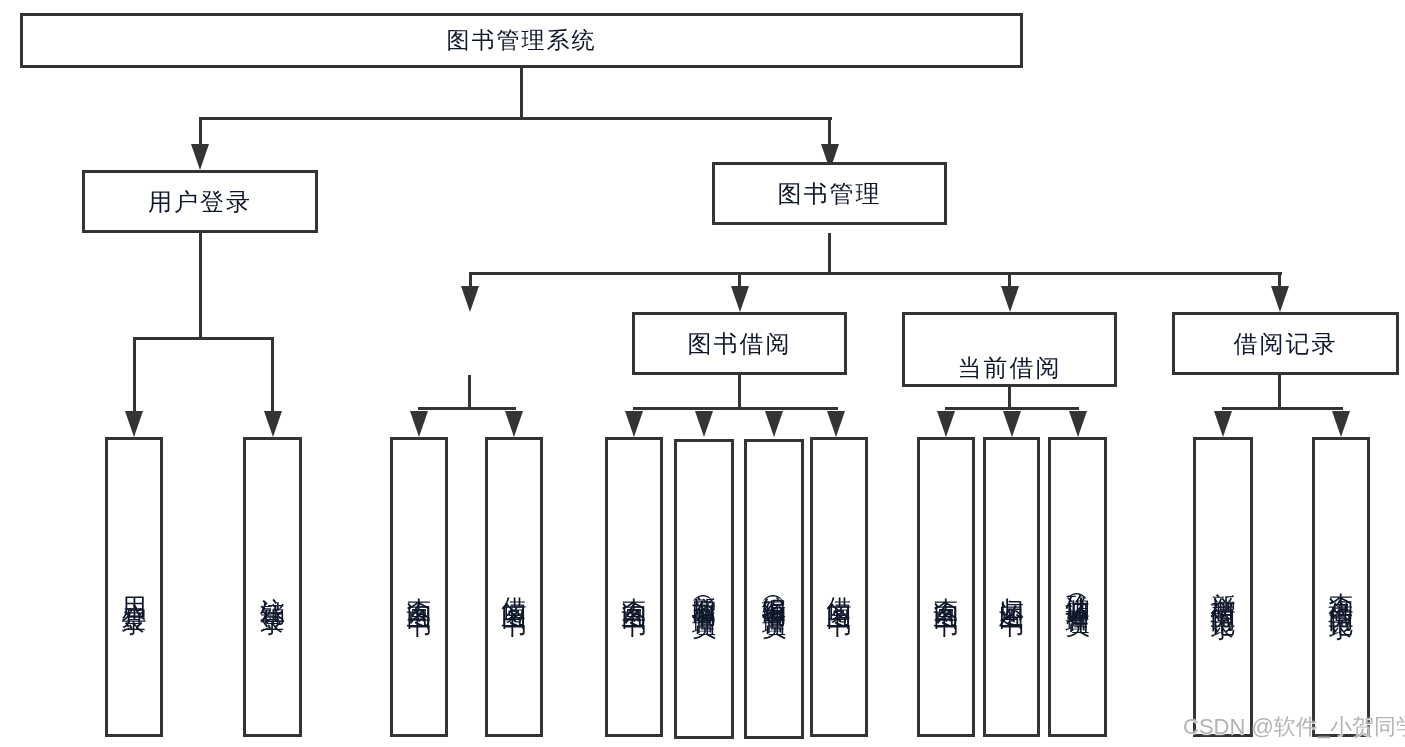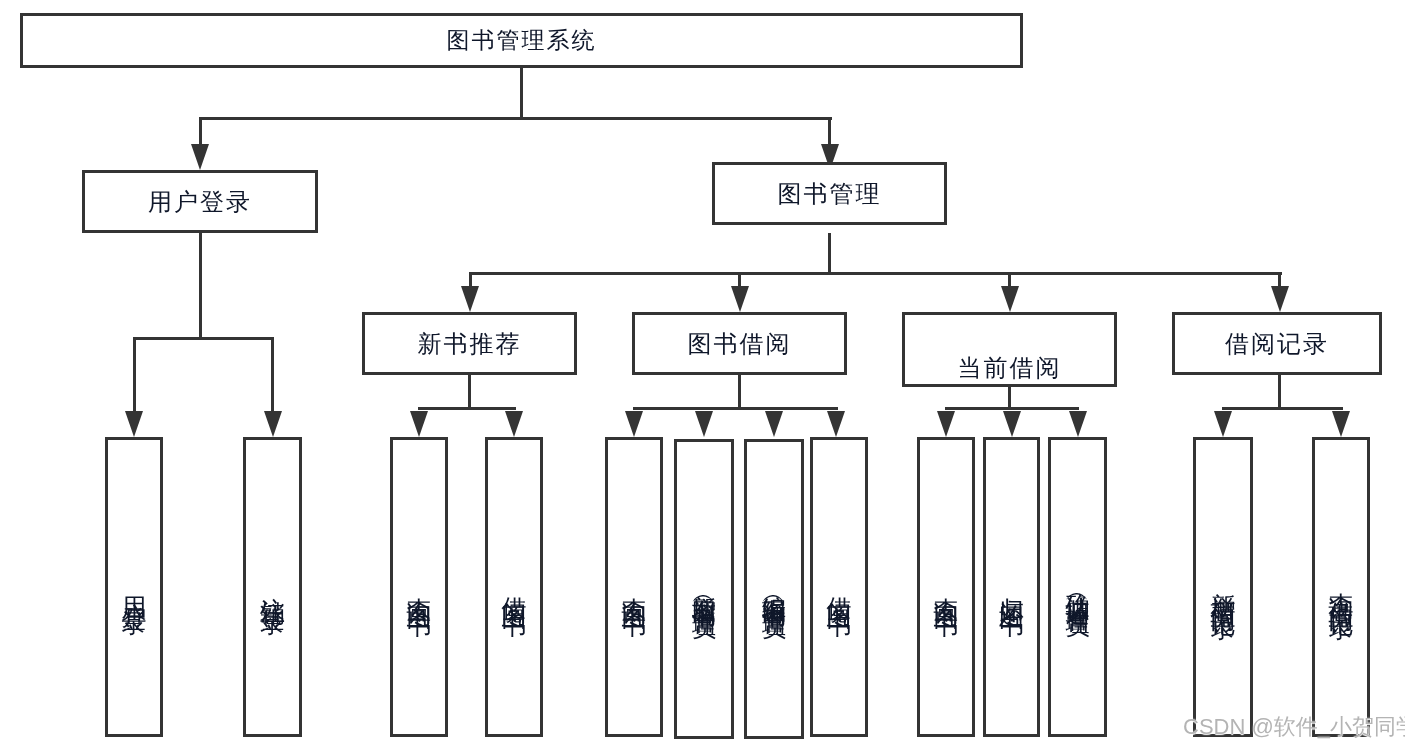--- a/index.html
+++ b/index.html
@@ -87,30 +87,27 @@
     <span>图书管理系统</span>
   </div>
 
   <div class="box hbox" style="left:82px;top:170px;width:236px;height:63px;">
     <span>用户登录</span>
   </div>
   <div class="box hbox" style="left:712px;top:162px;width:235px;height:63px;">
     <span>图书管理</span>
   </div>
 
-  <div class="box hbox" style="left:362px;top:312px;width:215px;height:63px;">
-    <span>新书推荐</span>
-  </div>
   <div class="box hbox" style="left:632px;top:312px;width:215px;height:63px;">
     <span>图书借阅</span>
   </div>
   <div class="box hbox" style="left:902px;top:312px;width:215px;height:75px;align-items:flex-end;">
     <span>当前借阅</span>
   </div>
-  <div class="box hbox" style="left:1172px;top:312px;width:210px;height:63px;">
+  <div class="box hbox" style="left:1172px;top:312px;width:227px;height:63px;">
     <span>借阅记录</span>
   </div>
 
   <div class="box vbox" style="left:105px;top:437px;width:58px;height:300px;">
     <span class="vtext">用户登录</span>
   </div>
   <div class="box vbox" style="left:243px;top:437px;width:59px;height:300px;">
     <span class="vtext">注销登录</span>
   </div>
 

